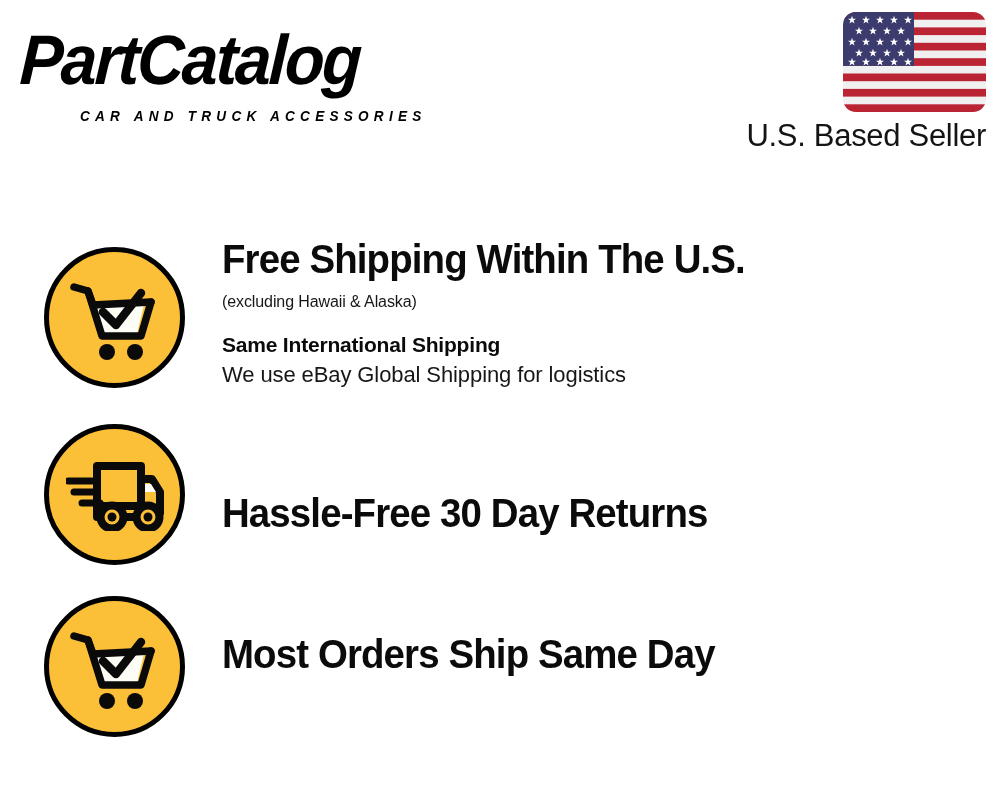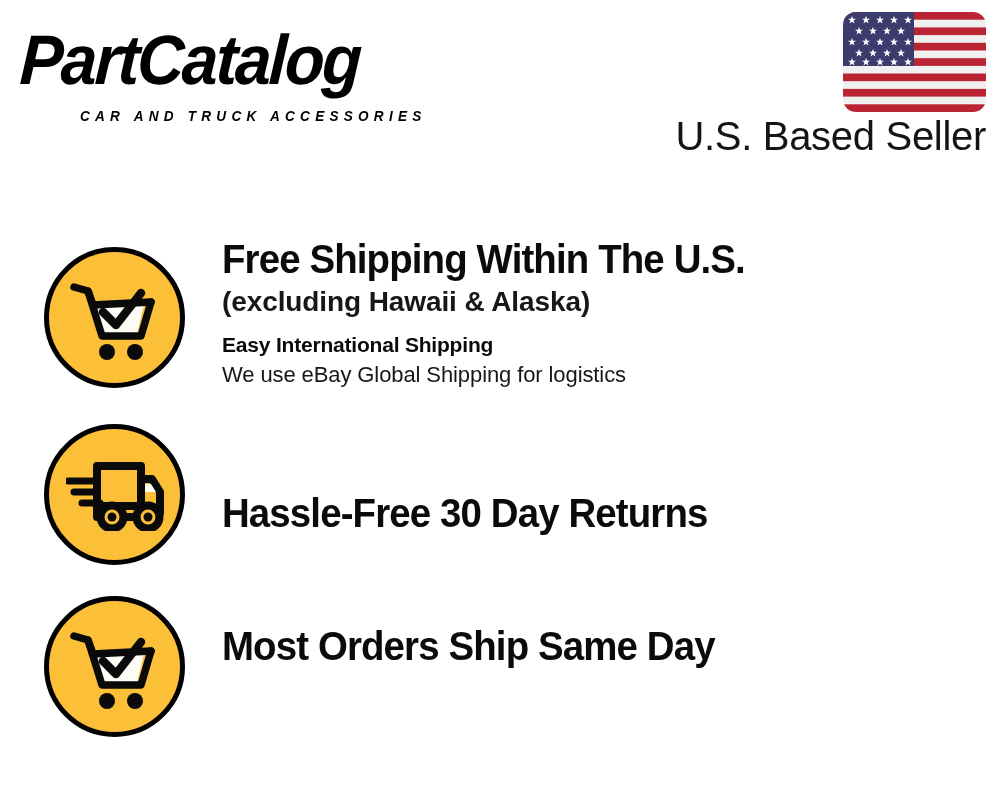--- a/index.html
+++ b/index.html
@@ -73,21 +73,21 @@
     height: 100px;
   }
   #flag-svg { display: block; width: 143px; height: 100px; }
 
   #seller-label {
     position: absolute;
     right: 14px;
     top: 117px;
     font-family: "Liberation Sans", sans-serif;
     font-weight: 400;
-    font-size: 40px;
+    font-size: 31px;
     line-height: 38px;
     letter-spacing: -0.3px;
     color: #141414;
     white-space: nowrap;
   }
 
   
   #features {
     position: absolute;
     left: 0;
@@ -125,38 +125,38 @@
     display: block;
   }
 
   .feature-text {
     position: absolute;
     left: 222px;
     right: 20px;
   }
   #feature-row-0 .feature-text { top: 8px; }
   #feature-row-1 .feature-text { top: 38px; margin-top: 39px; }
-  #feature-row-2 .feature-text { top: 40px; }
+  #feature-row-2 .feature-text { top: 48px; }
 
   .feature-title {
     font-family: "Liberation Sans", sans-serif;
     font-weight: 700;
     font-size: 40px;
     line-height: 47px;
     letter-spacing: -0.9px;
     color: #0b0b0b;
     white-space: nowrap;
     margin: 0;
     transform: scaleX(0.96);
     transform-origin: left center;
   }
   .feature-sub {
     font-family: "Liberation Sans", sans-serif;
-    font-weight: 700;
-    font-size: 28px;
+    font-weight: 400;
+    font-size: 16px;
     line-height: 30px;
     letter-spacing: -0.1px;
     color: #171717;
     white-space: nowrap;
     margin: 4px 0 0 0;
   }
   .feature-sub-strong {
     font-family: "Liberation Sans", sans-serif;
     font-weight: 700;
     font-size: 21px;
@@ -259,21 +259,21 @@
 
         <path d="M34,38 L47,51 L72,19" fill="none" stroke="#0a0a0a" stroke-width="8.5" stroke-linecap="round" stroke-linejoin="round"></path>
 
         <circle cx="38" cy="78" r="8" fill="#0a0a0a"></circle>
         <circle cx="66" cy="78" r="8" fill="#0a0a0a"></circle>
       </svg>
     </div>
     <div class="feature-text">
       <div class="feature-title">Free Shipping Within The U.S.</div>
       <div class="feature-sub">(excluding Hawaii &amp; Alaska)</div>
-      <div class="feature-sub-strong">Easy International Shipping</div>
+      <div class="feature-sub-strong">Same International Shipping</div>
       <div class="feature-sub-note">We use eBay Global Shipping for logistics</div>
     </div>
   </div>
 
   <div class="feature-row" id="feature-row-1">
     <div class="icon-badge">
       <svg width="98" height="72" viewBox="0 0 98 72" aria-hidden="true">
 
         <path d="M2,22 H26" stroke="#0a0a0a" stroke-width="7" stroke-linecap="round"></path>
         <path d="M8,33 H30" stroke="#0a0a0a" stroke-width="7" stroke-linecap="round"></path>

